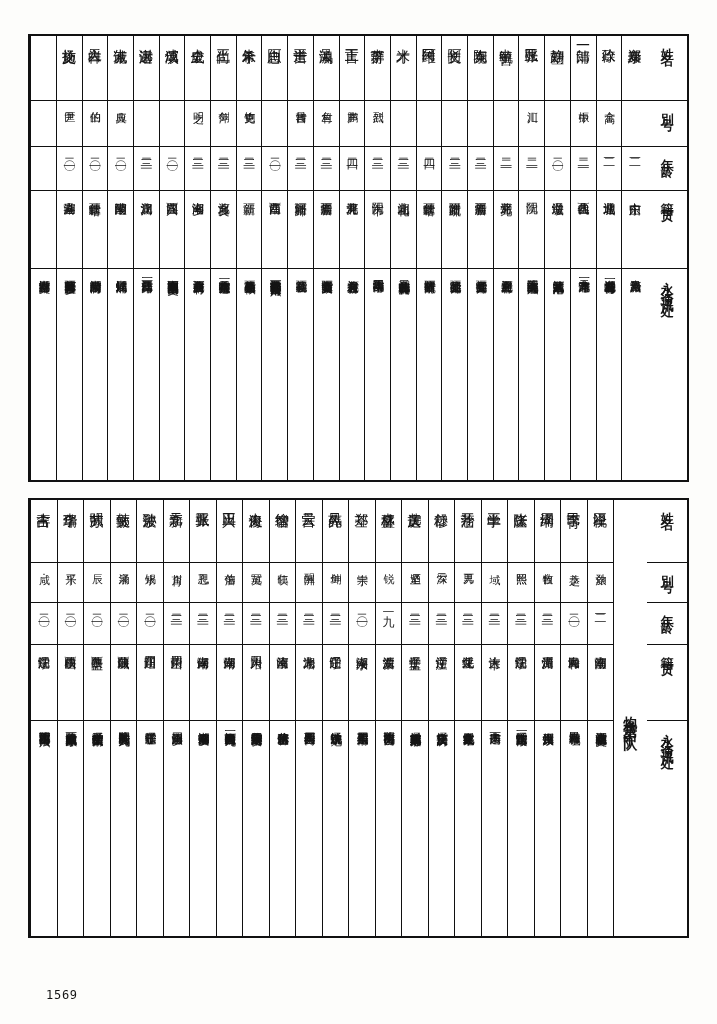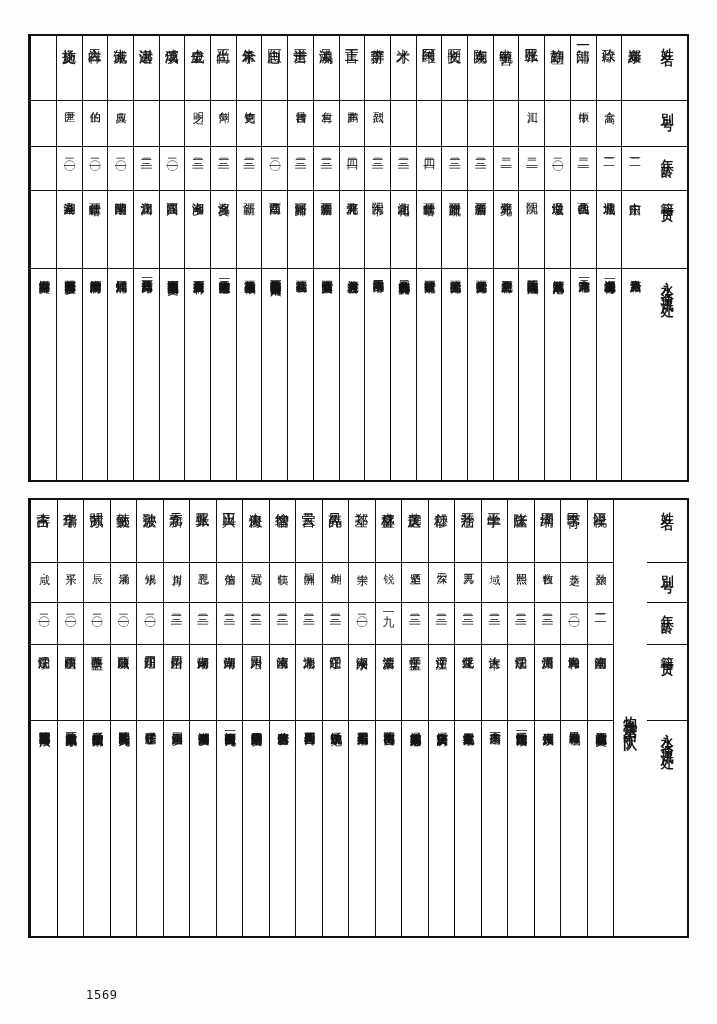--- a/index.html
+++ b/index.html
@@ -82,21 +82,20 @@
     font-size:14px;
     font-weight:bold;
     letter-spacing:0.3em;
   }
   .pageno{
     position:absolute;
     left:46px;bottom:22px;
     font-size:12px;
     font-family:"DejaVu Sans Mono","Liberation Mono",monospace;
     letter-spacing:0.06em;
-    margin-left:40px;
   }
   .tbl-top{left:28px;top:34px;width:661px;height:448px;}
   .tbl-bot{left:28px;top:498px;width:661px;height:440px;}
 </style>
 </head>
 <body>
 
 <div class="page">
 
   <div class="tbl tbl-top" id="top-table">

